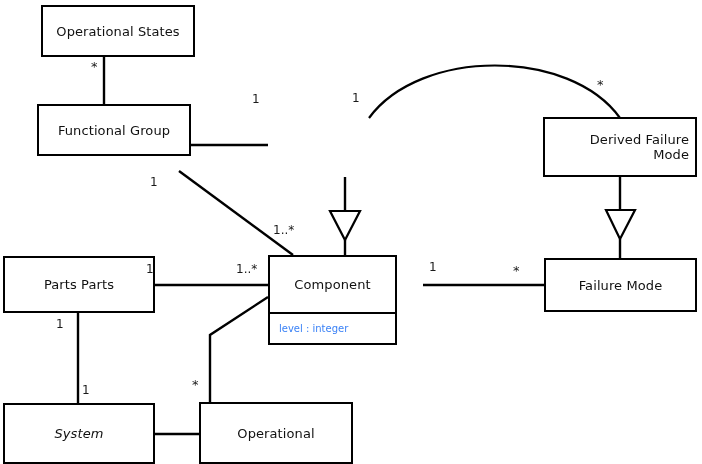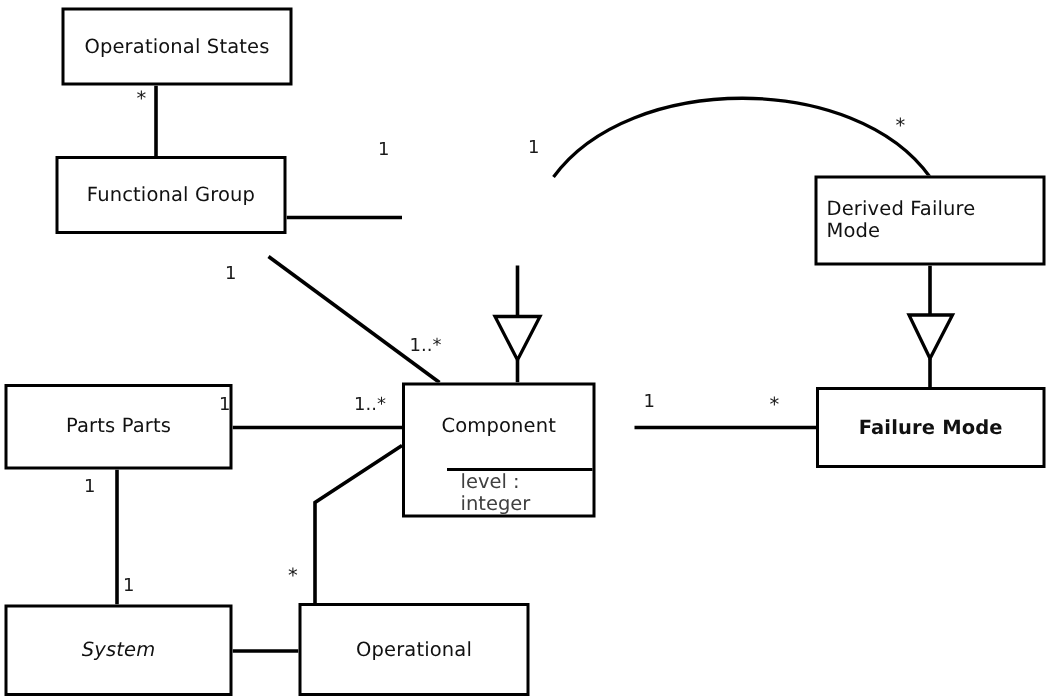--- a/index.html
+++ b/index.html
@@ -35,32 +35,31 @@
   }
   .uml-name-compartment {
     flex: 1 1 auto;
     display: flex;
     align-items: center;
     justify-content: center;
     font-size: 13px;
     color: #111111;
     letter-spacing: 0.1px;
     padding: 0 6px;
-    text-align: left;
+    text-align: right;
   }
   .uml-attr-compartment {
     border-top: 2px solid #000000;
     height: 29px;
     display: flex;
     align-items: center;
     justify-content: flex-start;
     padding-left: 9px;
-    font-size: 13px;
-    color: #404040;
-    margin-left: 28px;
+    font-size: 10px;
+    color: #3b82f6;
   }
   .mult-label {
     position: absolute;
     font-size: 12px;
     color: #1a1a1a;
     z-index: 3;
     white-space: nowrap;
     line-height: 1;
   }
   .mult-star {
@@ -116,21 +115,21 @@
 
   <div class="uml-class" style="left:3px; top:256px; width:152px; height:57px;">
     <div class="uml-name-compartment">Parts Parts</div>
   </div>
 
   <div class="uml-class" style="left:268px; top:255px; width:129px; height:90px;">
     <div class="uml-name-compartment">Component</div>
     <div class="uml-attr-compartment">level : integer</div>
   </div>
 
-  <div class="uml-class" style="left:544px; top:258px; width:153px; height:54px;font-weight:bold;">
+  <div class="uml-class" style="left:544px; top:258px; width:153px; height:54px;">
     <div class="uml-name-compartment">Failure Mode</div>
   </div>
 
   <div class="uml-class" style="left:3px; top:403px; width:152px; height:61px;font-style:italic;">
     <div class="uml-name-compartment">System</div>
   </div>
 
   <div class="uml-class" style="left:199px; top:402px; width:154px; height:62px;">
     <div class="uml-name-compartment">Operational</div>
   </div>

